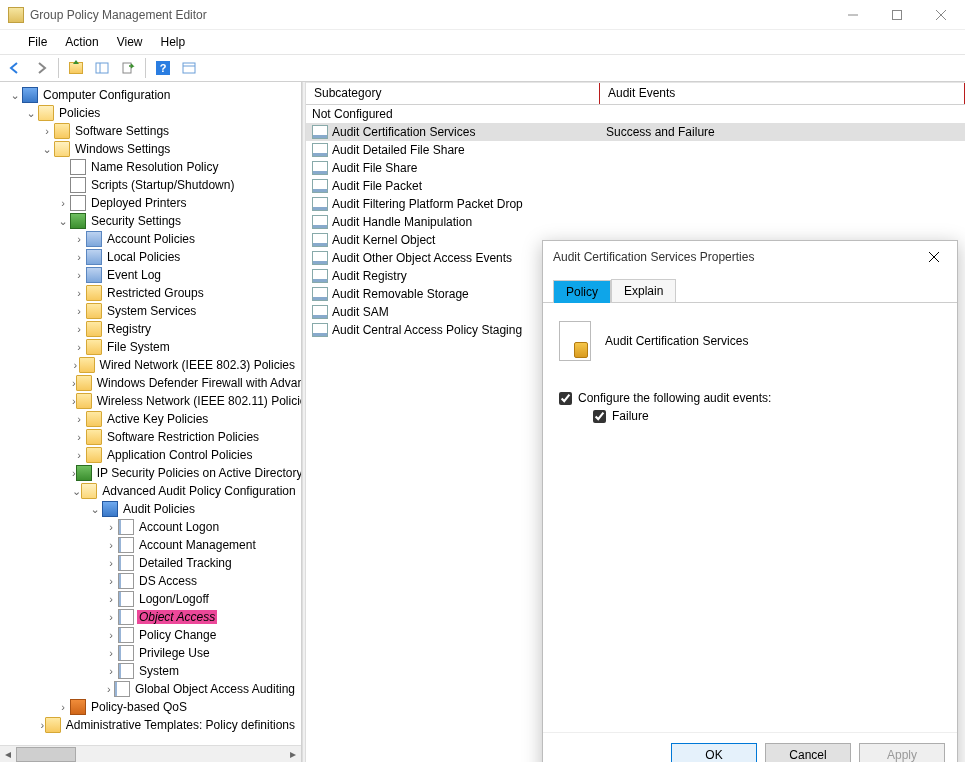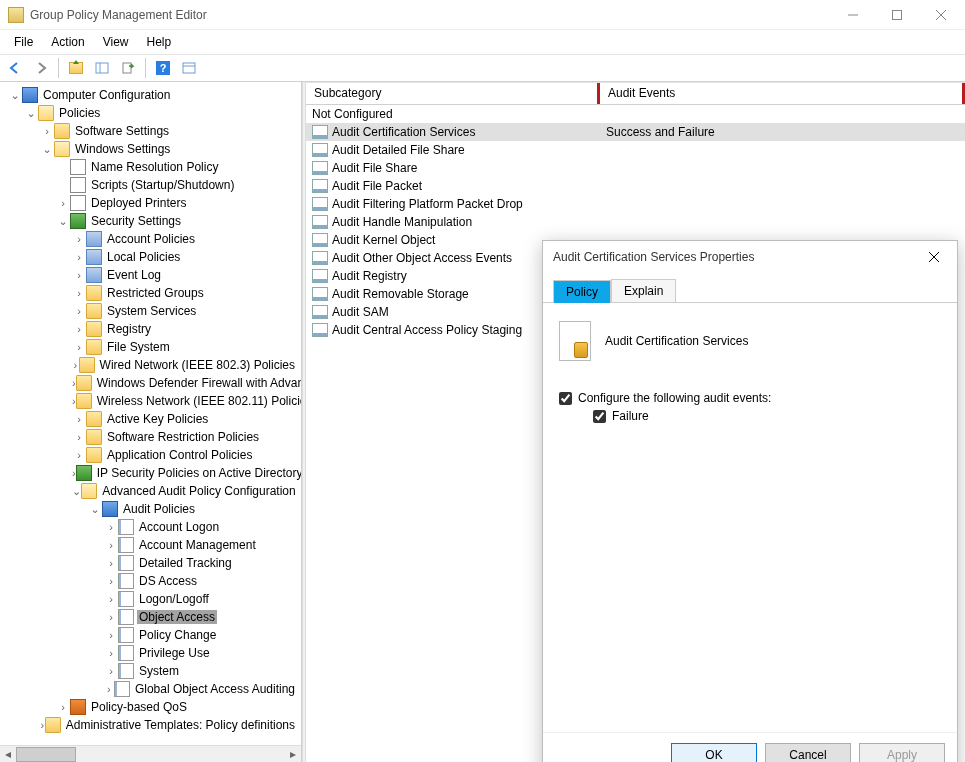--- a/index.html
+++ b/index.html
@@ -4,50 +4,50 @@
 <style>
 * { box-sizing: border-box; margin: 0; padding: 0; font-family: "Segoe UI", Tahoma, sans-serif; font-size: 12px; }
 html, body { width: 965px; height: 762px; background: #fff; overflow: hidden; }
 
 .titlebar { height: 30px; display: flex; align-items: center; padding: 0 2px; border-bottom: 1px solid #eee; }
 .titlebar .app-icon { width: 16px; height: 16px; margin: 0 6px; background: linear-gradient(#f5e5a0,#e0c060); border:1px solid #c0a040; }
 .titlebar .title { color: #555; flex: 1; }
 .winbtn { width: 44px; height: 28px; display:flex; align-items:center; justify-content:center; color:#888; }
 .winbtn svg { width:10px; height:10px; }
 
-.menubar { height: 24px; display:flex; align-items:center; padding: 0 6px; gap: 2px; }
+.menubar { height: 24px; display:flex; align-items:center; padding: 0 20px; gap: 2px; }
 .menubar .mi { padding: 2px 8px; }
 
 .toolbar { height: 28px; border-top:1px solid #e5e5e5; border-bottom:1px solid #d0d0d0; display:flex; align-items:center; padding: 0 4px; gap:4px; }
 .tbtn { width:22px; height:22px; display:flex; align-items:center; justify-content:center; border:1px solid transparent; }
 .tsep { width:1px; height:20px; background:#ccc; margin:0 2px; }
 
 .client { display:flex; height: calc(762px - 30px - 24px - 28px); position: relative; }
 
 .tree-pane { width: 302px; border-right: 1px solid #d0d0d0; padding: 4px 0 0 0; overflow:hidden; position:relative; }
 .tree { overflow: hidden; height: calc(100% - 18px); padding-left: 4px; }
 .tree-row { display:flex; align-items:center; height:18px; white-space:nowrap; padding-right:4px; }
 .tree-row .tw { width:14px; text-align:center; color:#666; font-size:11px; cursor:default; user-select:none; }
 .tree-row .tw.empty { visibility:hidden; }
 .tree-row .ic { width:16px; height:16px; margin-right:3px; flex-shrink:0; }
 .tree-row .lab { white-space:nowrap; padding:0 2px; }
-.tree-row.sel .lab { background:#a3a3a3; }
+.tree-row.sel .lab { background:#ec4899;font-style:italic; }
 
 .folder-icon { background: linear-gradient(#ffe9a3,#f7c95f); border:1px solid #d6a836; border-radius:1px; }
 .folder-icon.open { background: linear-gradient(#fff1c0,#fbd77a); }
 .scroll-icon { background:#fff; border:1px solid #888; }
 .book-icon { background:linear-gradient(#bcd2f0,#7ea7db); border:1px solid #5a86c0; }
 .comp-icon { background:linear-gradient(#6fa9ef,#3a78c8); border:1px solid #2458a0; }
 .shield-icon { background:linear-gradient(#6fbf60,#3c8f2f); border:1px solid #2a6b21; }
 .qos-icon { background:linear-gradient(#f08c3a,#d06618); border:1px solid #a85012; }
 .list-icon { background:#fff; border:1px solid #999; box-shadow: inset 2px 0 #98b4d6; }
 
 .right-pane { flex:1; position:relative; border-top: 1px solid #e5e5e5; }
 .columns { position:absolute; left:0; right:0; top:0; height:22px; display:flex; border-bottom:1px solid #d0d0d0; }
-.col { padding: 3px 8px; border-right: 3px solid #b91c1c; }
+.col { padding: 3px 8px; border-right: 1px solid #b91c1c; }
 .col.c1 { width: 294px; }
 .col.c2 { flex:1; }
 
 .items { position:absolute; left:0; right:0; top:22px; bottom:0; }
 .item-row { display:flex; height:18px; align-items:center; }
 .item-row .cell { padding: 0 6px; display:flex; align-items:center; gap:4px; }
 .item-row .cell.c1 { width:294px; }
 .item-row .cell.c2 { flex:1; }
 .item-row.sel { background:#e0e0e0; }
 .item-ic { width:16px; height:14px; background:#fff; border:1px solid #8aa; box-shadow: inset 0 -3px #8ac; flex-shrink:0; }

